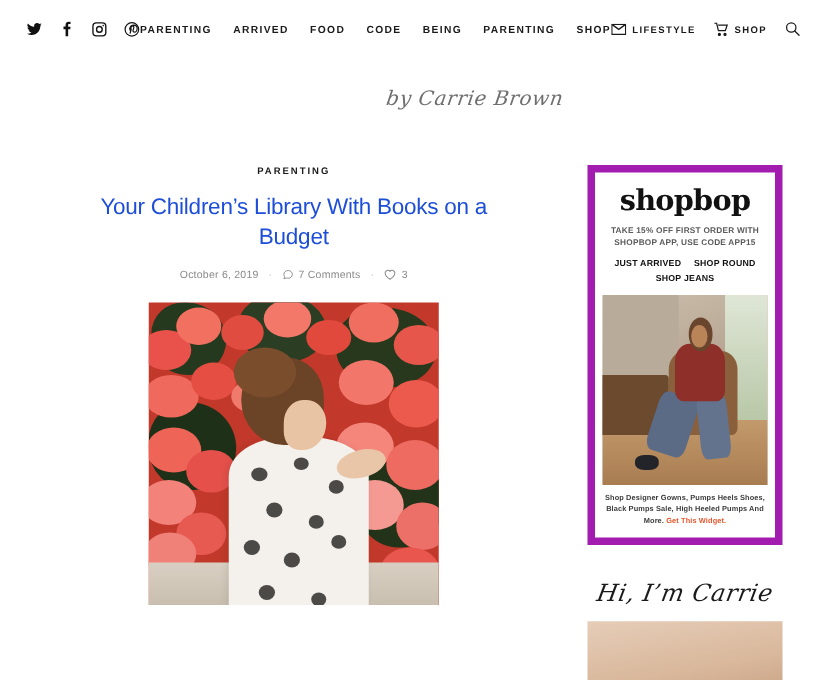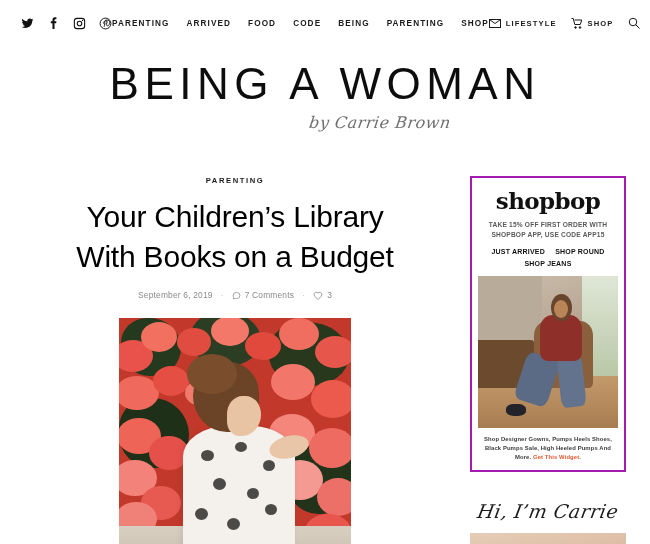--- a/index.html
+++ b/index.html
@@ -93,24 +93,24 @@
   }
 
   .post-cat {
     font-size: 7.6px;
     letter-spacing: 1.6px;
     font-weight: bold;
     color: #1a1a1a;
   }
   .post-title {
     margin-top: 12px;
-    font-size: 30px;
+    font-size: 18px;
     line-height: 1.34;
     font-weight: 400;
-    color: #000000;
+    color: #1d4ed8;
     letter-spacing: -0.2px;
     padding: 0 60px;
   }
   .post-meta {
     margin-top: 13px;
     display: flex;
     align-items: center;
     justify-content: center;
     gap: 8px;
     font-size: 8.4px;
@@ -182,21 +182,21 @@
   .ledge {
     position: absolute;
     left: 0; bottom: 0; width: 100%; height: 34px;
     background: linear-gradient(#d8cfc2, #c9bfb0);
   }
 
   
   .ad {
     width: 156px;
     background: #fff;
-    border: 2px solid #a21caf;
+    border: 6px solid #a21caf;
     padding: 7px 6px 8px;
     text-align: center;
   }
   .ad-logo {
     font-family: "DejaVu Serif", serif;
     font-size: 23px;
     font-weight: bold;
     letter-spacing: -0.6px;
     color: #111;
     line-height: 1.1;
@@ -333,33 +333,32 @@
     <a class="util" href="#">
       <svg width="12" height="12" viewBox="0 0 24 24" fill="none" stroke="currentColor" stroke-width="2">
           <circle cx="10" cy="10" r="7.5"></circle>
           <path d="M15.6 15.6L22.5 22.5" stroke-linecap="round"></path>
         </svg>
     </a>
   </div>
 </div>
 
 <div class="masthead">
-  <div class="brand-title">BEING A WOMAN</div>
   <div class="brand-tagline">by Carrie Brown</div>
 </div>
 
 <div class="wrap">
 
   <main class="content">
     <article>
       <div class="post-cat">PARENTING</div>
       <h1 class="post-title">Your Children’s Library With Books on a Budget</h1>
 
       <div class="post-meta">
-        <span>September 6, 2019</span>
+        <span>October 6, 2019</span>
         <span class="dot">·</span>
         <span class="meta-item">
           <span>
             <svg width="9" height="9" viewBox="0 0 24 24" fill="none" stroke="#8a8a8a" stroke-width="2">
                 <path d="M21 12a8.4 8.4 0 0 1-9 8.2 9.9 9.9 0 0 1-3.3-.5L3 21l1.4-4.2A8 8 0 0 1 3 12a8.4 8.4 0 0 1 9-8.2A8.4 8.4 0 0 1 21 12z"></path>
               </svg>
           </span>
           <span>7 Comments</span>
         </span>
         <span class="dot">·</span>

